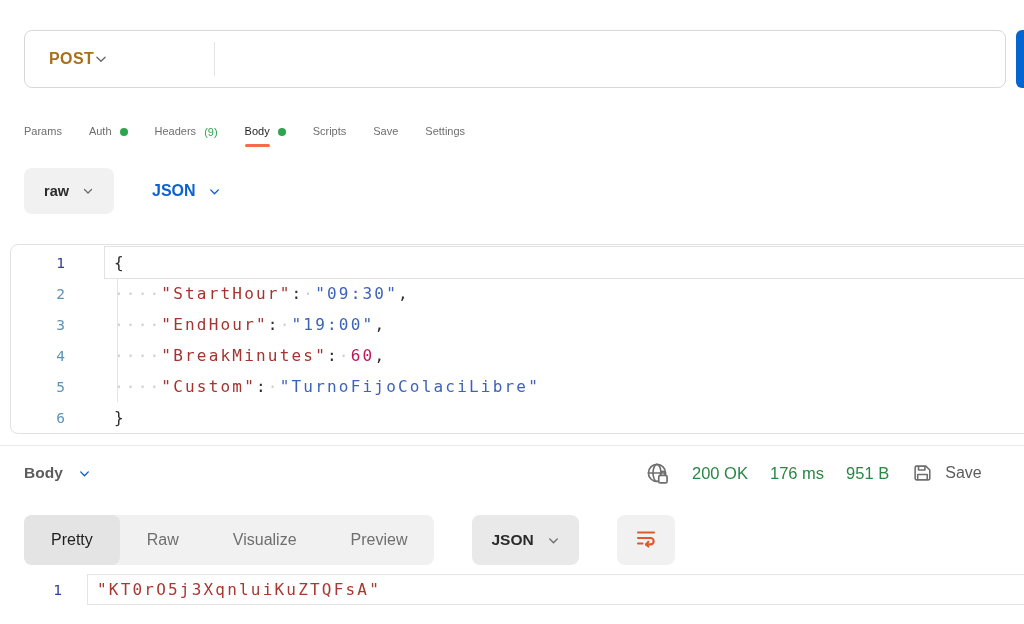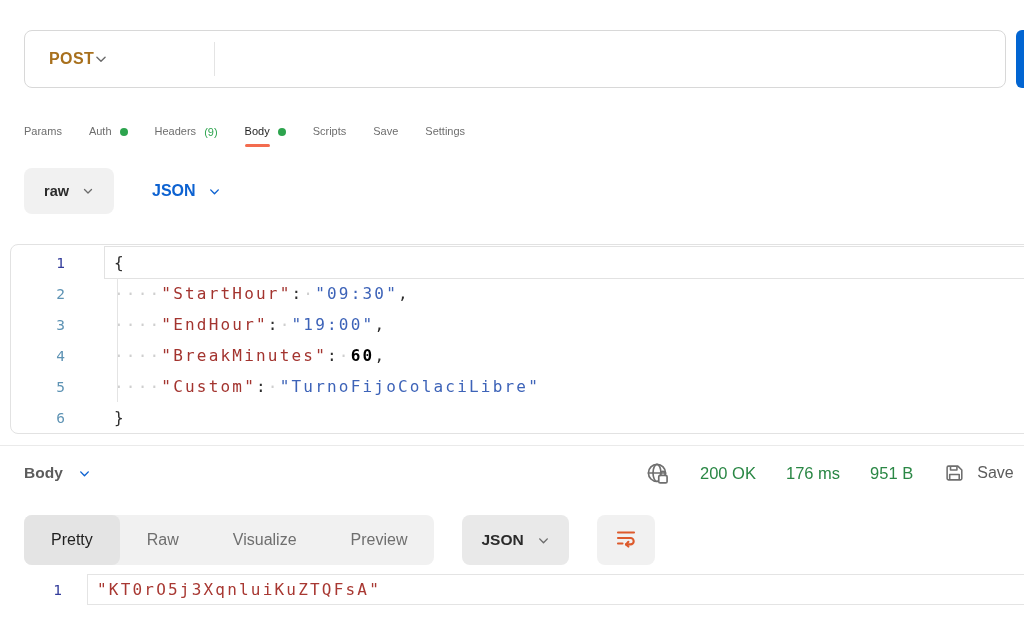--- a/index.html
+++ b/index.html
@@ -51,42 +51,42 @@
   .ln { width:94px; flex:none; text-align:right; padding-right:40px;
     font-size:14.5px; color:#5e93b4; }
   .code-line.active .ln { color:#333c9b; }
   .line-code { flex:1; height:31px; display:flex; align-items:center;
     padding-left:9px; font-size:16px; letter-spacing:2.2px; white-space:pre; }
   .code-line.active .line-code { background:#fff; box-shadow:0 0 0 1px #e2e2e2; }
   .indent-guide { position:absolute; left:106px; top:33px; width:1px; height:124px;
     background:#e4e4e4; }
   .tk-key { color:#a3342f; }
   .tk-str { color:#3d63b8; }
-  .tk-num { color:#000000;font-weight:bold; }
+  .tk-num { color:#be185d; }
   .tk-pn  { color:#2d2d2d; }
   .tk-ws  { color:#cfcfcf; }
   .tk-strred { color:#a83832; }
 
   
   .divider { position:absolute; top:445px; left:0; width:1024px; height:1px; background:#eaeaea; }
 
   
   .resp-header { position:absolute; left:24px; top:456px; height:34px;
     display:flex; align-items:center; gap:15px; cursor:pointer; }
   .resp-title { font-size:15.5px; font-weight:700; color:#5c5c5c; }
   .resp-meta { position:absolute; left:645px; top:456px; height:34px;
-    display:flex; align-items:center; gap:30px; white-space:nowrap; }
+    display:flex; align-items:center; gap:22px; white-space:nowrap; }
   .status-green { color:#2a8745; font-size:16.5px; }
   .icon-gray { color:#6f6f6f; display:flex; }
   .save-group { display:flex; align-items:center; gap:12px; color:#5c5c5c;
     font-size:16px; cursor:pointer; }
 
   
   .resp-toolbar { position:absolute; left:24px; top:515px; height:50px;
-    display:flex; gap:28px; align-items:center; }
+    display:flex; gap:38px; align-items:center; }
   .seg-group { display:flex; background:#f1f1f1; border-radius:8px; height:50px; }
   .seg { padding:0 27px; line-height:50px; font-size:16px; color:#6f6f6f; cursor:pointer; }
   .seg.active { background:#e4e4e4; color:#1f1f1f; border-radius:8px; }
   .json-btn { height:50px; background:#e9e9e9; border-radius:8px; display:flex;
     align-items:center; gap:13px; padding:0 19px; font-size:15.5px; font-weight:600;
     color:#2a2a2a; cursor:pointer; }
   .wrap-btn { height:50px; width:58px; background:#f1f1f1; border-radius:8px;
     display:flex; align-items:center; justify-content:center; color:#dd5a2c; cursor:pointer; }
 
   

